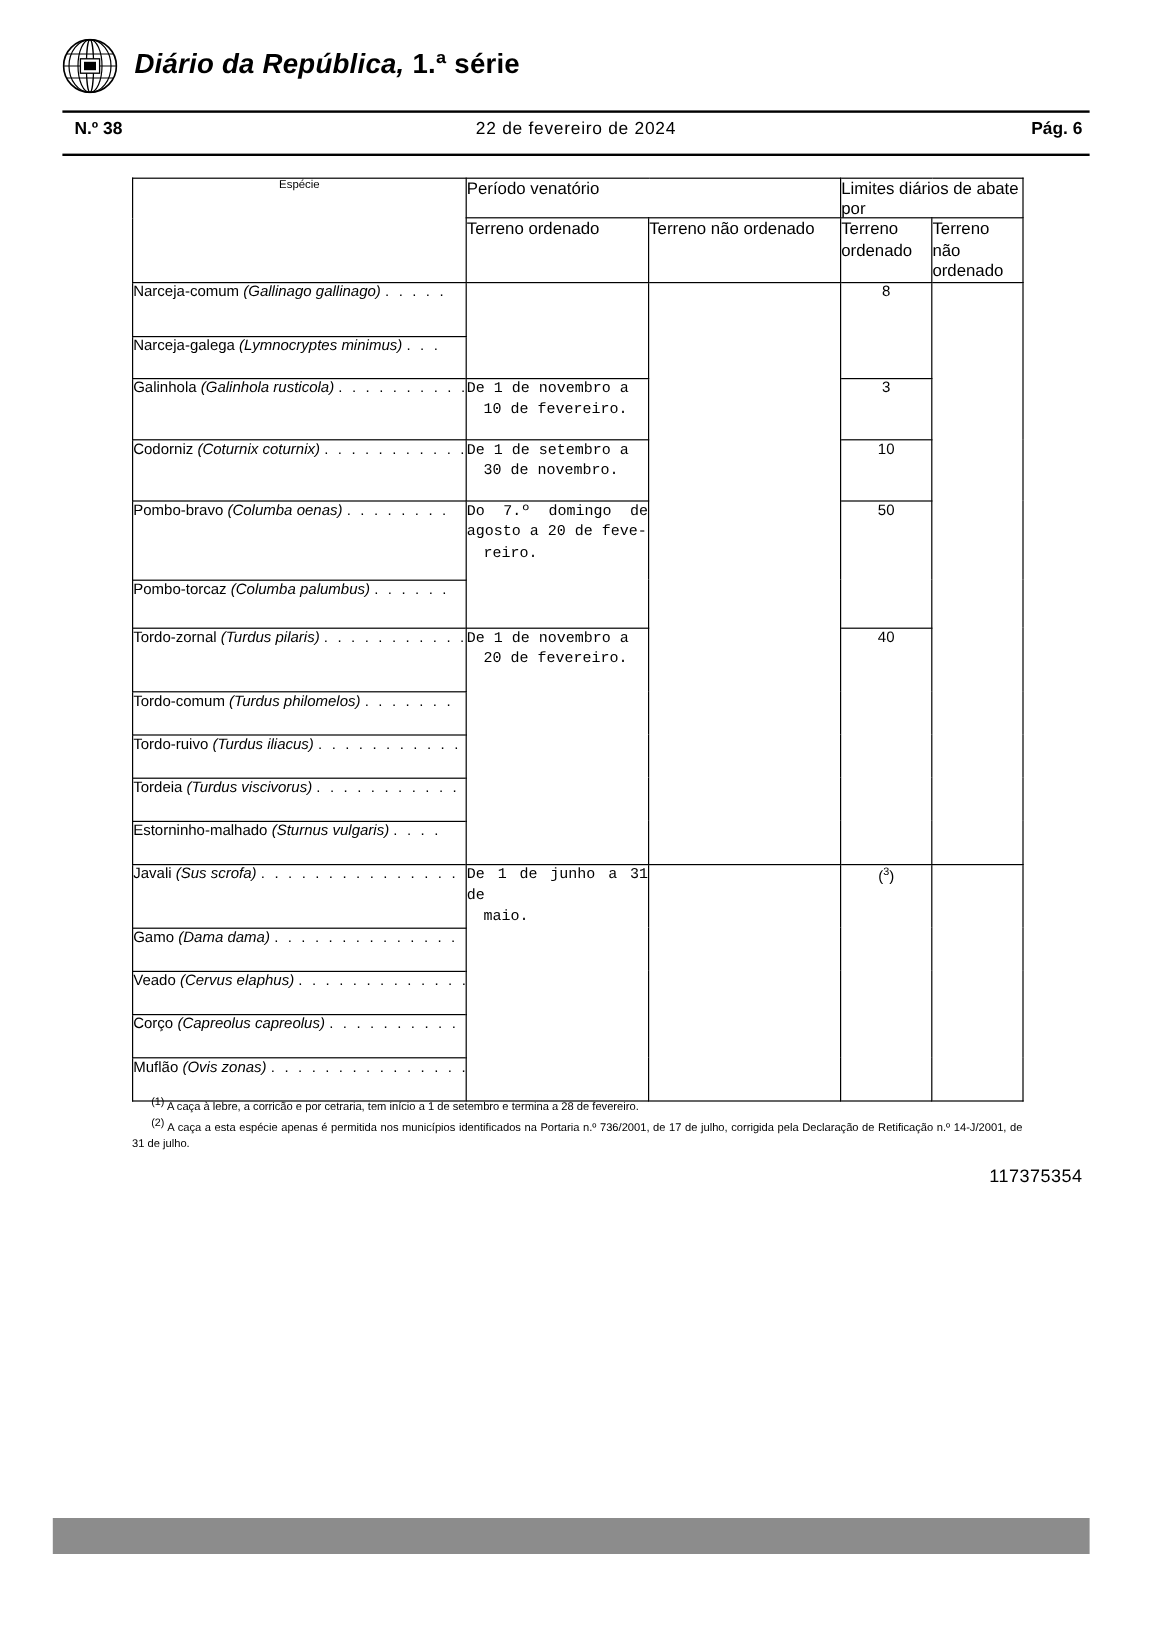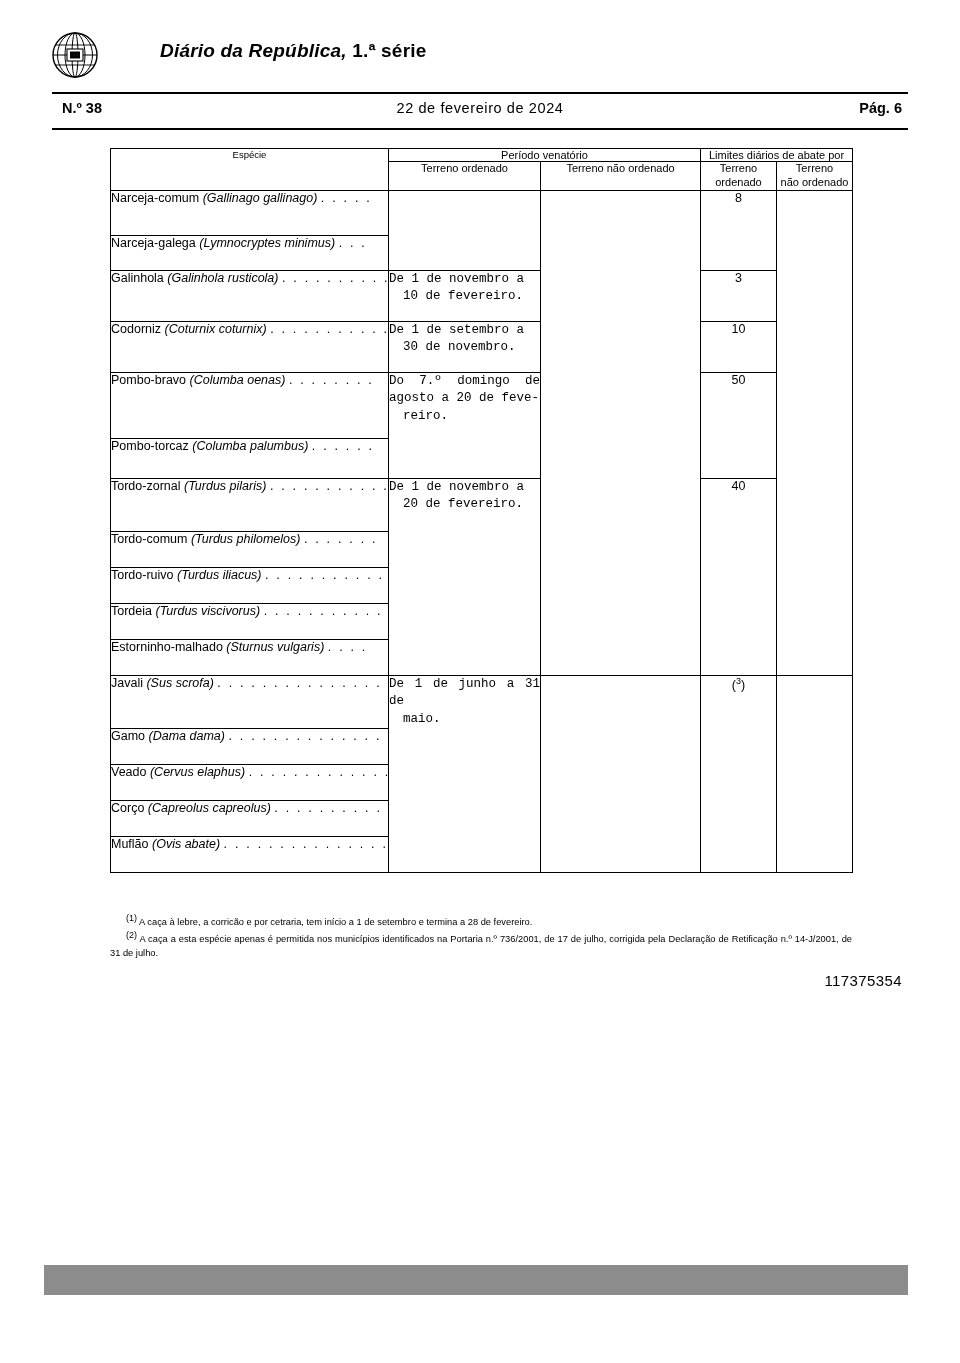--- a/index.html
+++ b/index.html
@@ -35,26 +35,25 @@
     position: absolute;
     left: 52px;
     top: 32px;
     width: 46px;
     height: 46px;
   }
   .masthead-title {
     position: absolute;
     left: 112px;
     top: 40px;
-    font-size: 19px;
+    font-size: 23px;
     font-weight: bold;
     font-style: italic;
     letter-spacing: 0.2px;
     white-space: nowrap;
-    margin-left: 48px;
   }
   .masthead-title .serie {
     font-style: normal;
     font-weight: bold;
   }
 
   .header-rule {
     position: absolute;
     left: 52px;
     top: 92px;
@@ -107,28 +106,28 @@
     width: 742px;
     table-layout: fixed;
   }
   table.hunt td, table.hunt th {
     border: 1px solid #000000;
     vertical-align: top;
     padding: 0;
     font-weight: normal;
   }
   .hdr-top {
-    text-align: center;
-    font-size: 11px;
+    text-align: left;
+    font-size: 14px;
     padding: 5px 2px 5px 2px;
     margin-left: 15px;
   }
   .hdr-sub {
-    text-align: center;
-    font-size: 11px;
+    text-align: left;
+    font-size: 14px;
     padding: 7px 2px 7px 2px;
     line-height: 1.25;
   }
   .hdr-especie {
     text-align: center;
     font-size: 9.5px;
     vertical-align: middle;
   }
 
   td.species {
@@ -405,21 +404,21 @@
           <td class="species" style="height:35px">
             <span>Corço</span>
             <i>(Capreolus capreolus)</i>
             <span class="dots">. . . . . . . . . . .</span>
           </td>
         </tr>
 
         <tr>
           <td class="species" style="height:35px">
             <span>Muflão</span>
-            <i>(Ovis abate)</i>
+            <i>(Ovis zonas)</i>
             <span class="dots">. . . . . . . . . . . . . . . . .</span>
           </td>
         </tr>
 
       </tbody>
     </table>
   </div>
 
   <div class="footnotes">
     <p><sup class="fn">(1)</sup> A caça à lebre, a corricão e por cetraria, tem início a 1 de setembro e termina a 28 de fevereiro.</p>

